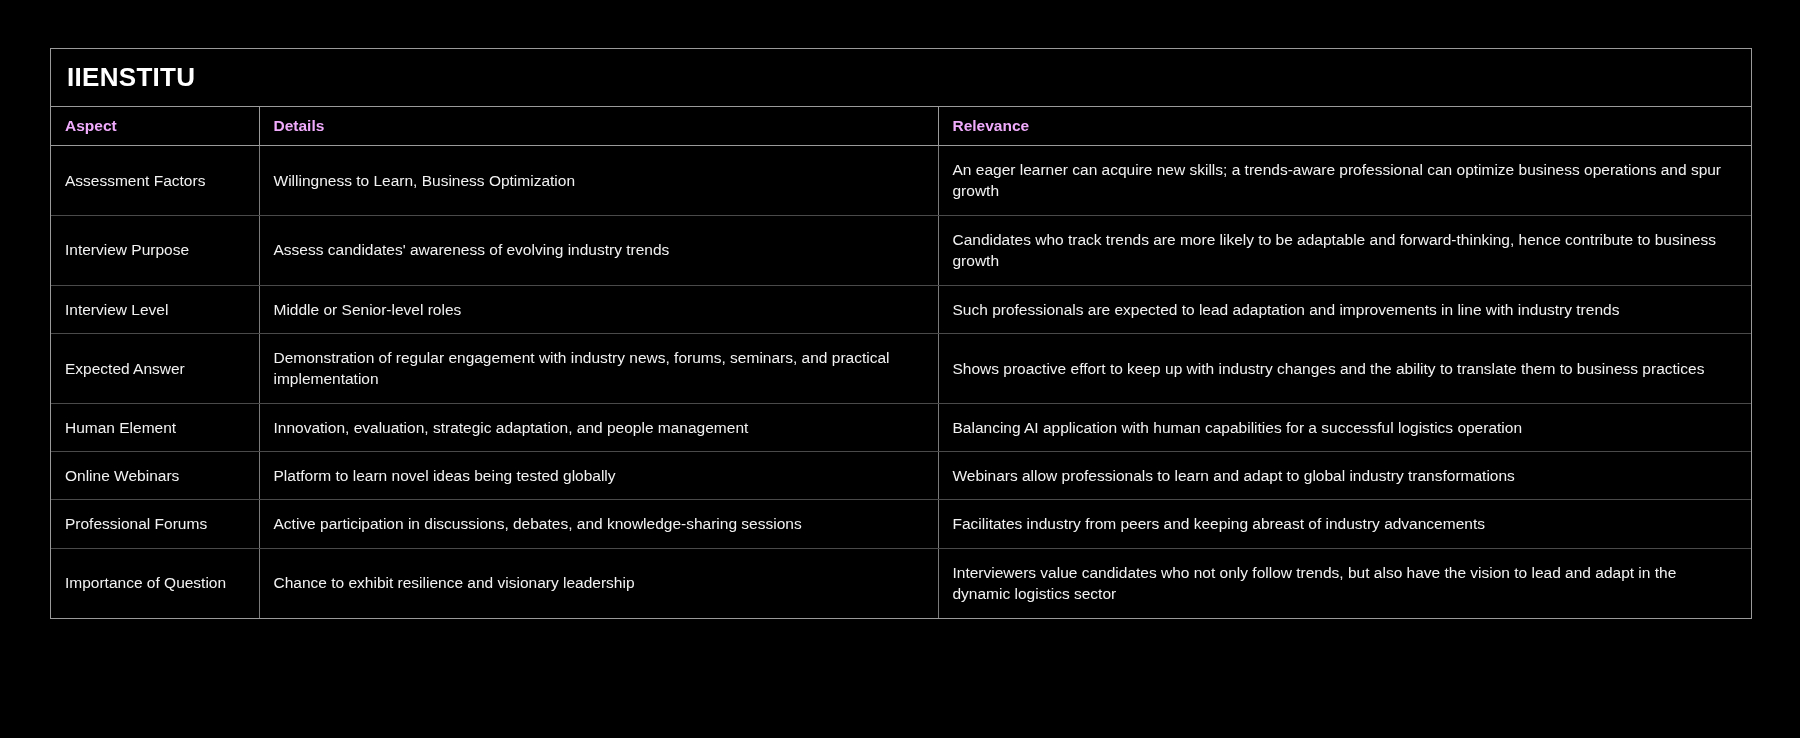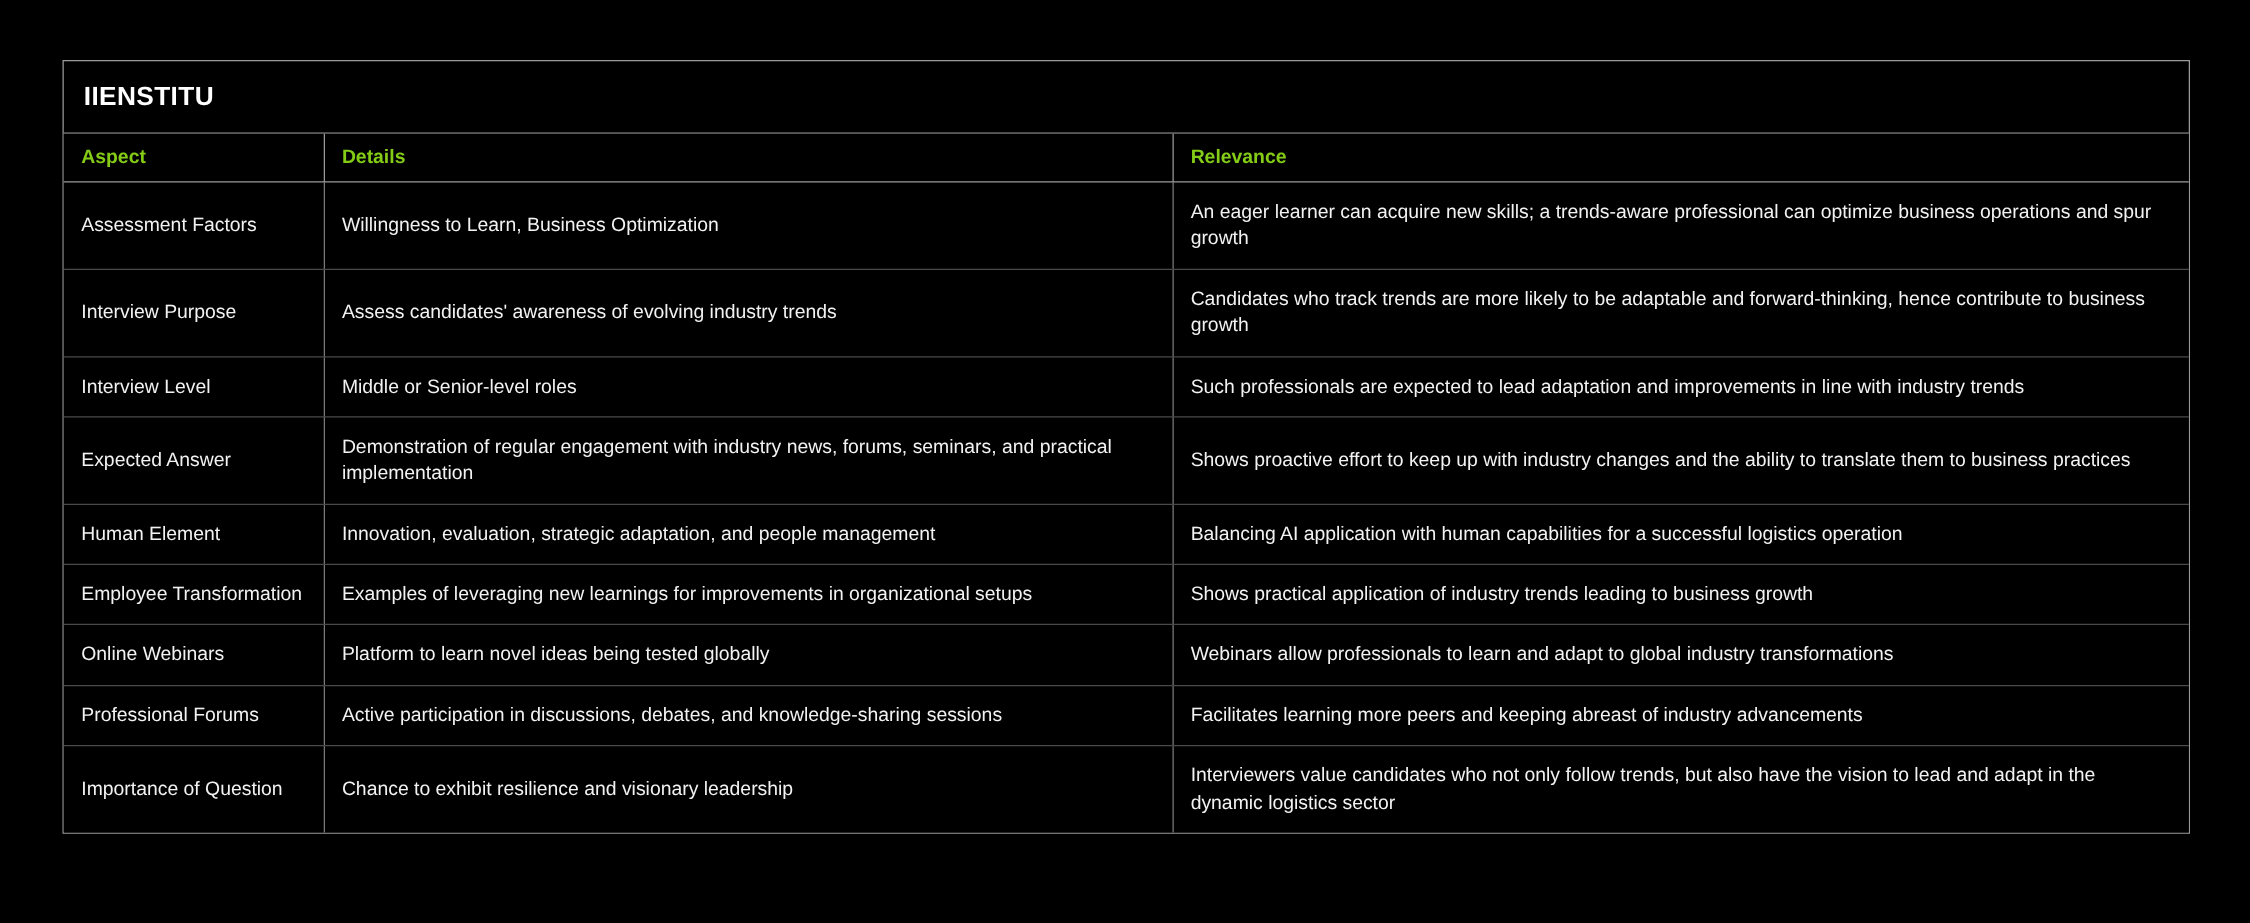--- a/index.html
+++ b/index.html
@@ -32,35 +32,35 @@
   .title-bar {
     height: 58px;
     display: flex;
     align-items: center;
     padding-left: 16px;
     border-bottom: 1px solid #9a9a9a;
     box-sizing: border-box;
   }
   .title-text {
     color: #ffffff;
-    font-size: 21px;
+    font-size: 26px;
     font-weight: bold;
     letter-spacing: 0.3px;
   }
   table {
     border-collapse: collapse;
     width: 100%;
     table-layout: fixed;
   }
   col.c-aspect { width: 208px; }
   col.c-details { width: 679px; }
   col.c-relevance { width: 813px; }
 
   thead th {
-    color: #84cc16;
+    color: #f0abfc;
     background: #000000;
     font-size: 15.5px;
     font-weight: bold;
     text-align: left;
     padding: 10px 14px;
     border-bottom: 1px solid #9a9a9a;
     border-right: 1px solid #9a9a9a;
     vertical-align: middle;
     height: 34px;
     box-sizing: border-box;
@@ -126,33 +126,28 @@
           <td>Expected Answer</td>
           <td>Demonstration of regular engagement with industry news, forums, seminars, and practical implementation</td>
           <td>Shows proactive effort to keep up with industry changes and the ability to translate them to business practices</td>
         </tr>
         <tr>
           <td>Human Element</td>
           <td>Innovation, evaluation, strategic adaptation, and people management</td>
           <td>Balancing AI application with human capabilities for a successful logistics operation</td>
         </tr>
         <tr>
-          <td>Employee Transformation</td>
-          <td>Examples of leveraging new learnings for improvements in organizational setups</td>
-          <td>Shows practical application of industry trends leading to business growth</td>
-        </tr>
-        <tr>
           <td>Online Webinars</td>
           <td>Platform to learn novel ideas being tested globally</td>
           <td>Webinars allow professionals to learn and adapt to global industry transformations</td>
         </tr>
         <tr>
           <td>Professional Forums</td>
           <td>Active participation in discussions, debates, and knowledge-sharing sessions</td>
-          <td>Facilitates learning more peers and keeping abreast of industry advancements</td>
+          <td>Facilitates industry from peers and keeping abreast of industry advancements</td>
         </tr>
         <tr>
           <td>Importance of Question</td>
           <td>Chance to exhibit resilience and visionary leadership</td>
           <td>Interviewers value candidates who not only follow trends, but also have the vision to lead and adapt in the dynamic logistics sector</td>
         </tr>
       </tbody>
     </table>
 
   </div>

